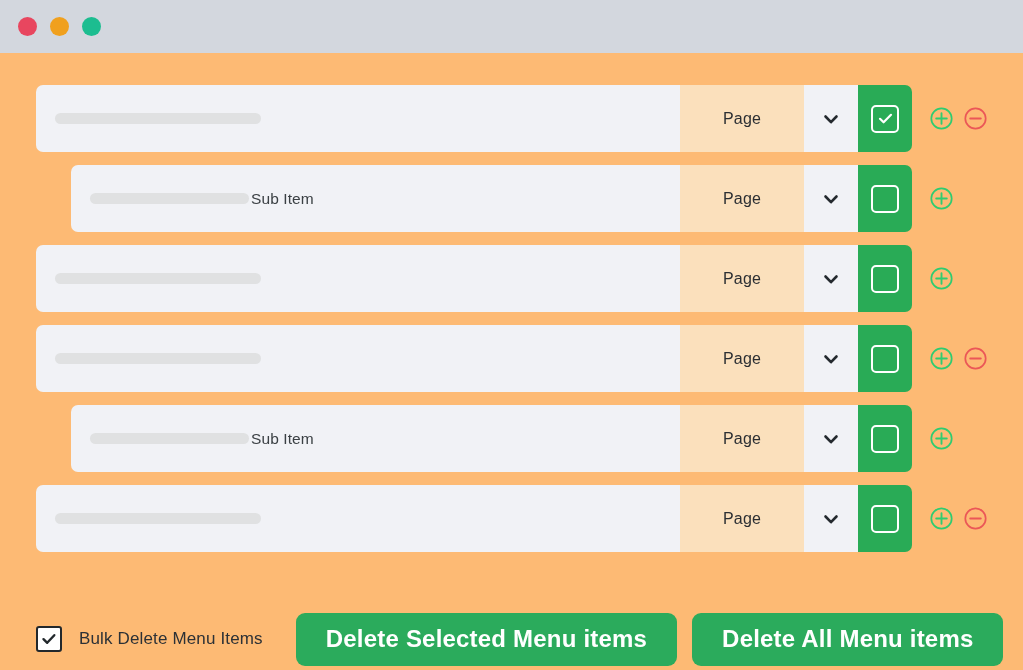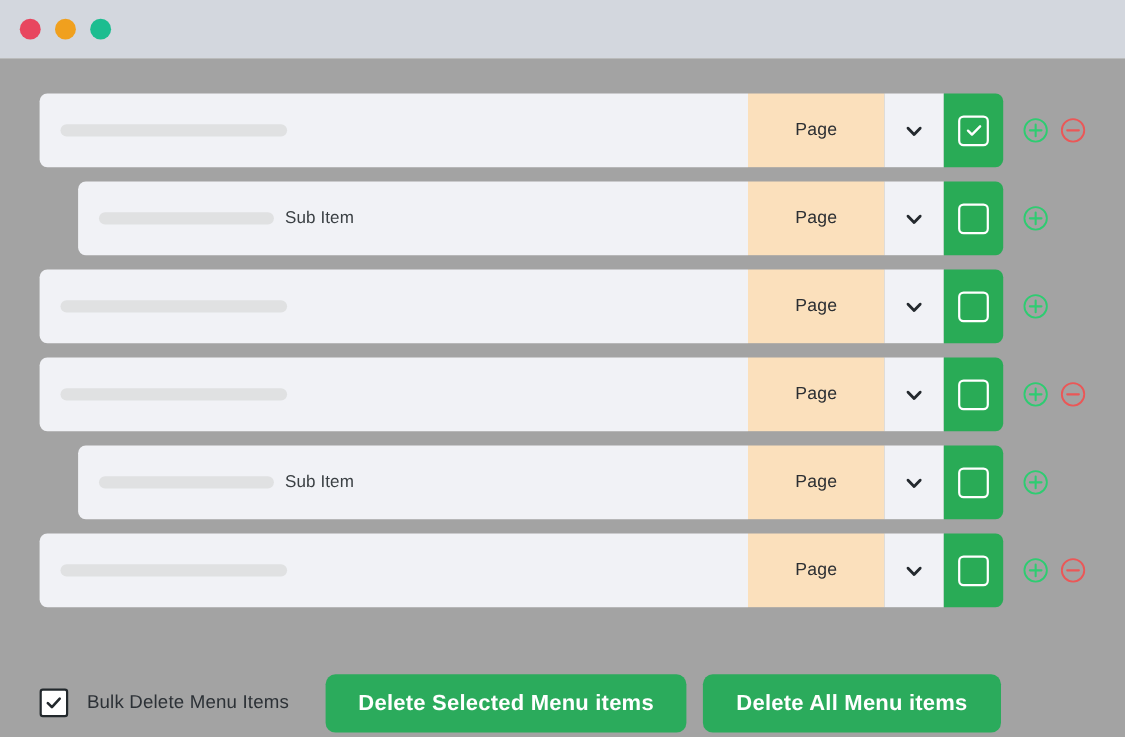--- a/index.html
+++ b/index.html
@@ -26,21 +26,21 @@
   .dot { width: 19px; height: 19px; border-radius: 50%; }
   .dot-red    { background: #e8465f; }
   .dot-amber  { background: #f0a01e; }
   .dot-green  { background: #1cbd90; }
 
   
   .app-body {
     position: relative;
     width: 1023px;
     height: 617px;
-    background: #a3a3a3;
+    background: #fdba74;
     padding-top: 32px;
   }
 
   
   .rows { position: relative; }
 
   .menu-row {
     position: relative;
     height: 67px;
     margin-bottom: 13px;
@@ -52,21 +52,21 @@
 
   .row-main {
     position: relative;
     flex: 1 1 auto;
     background: #f1f2f6;
     border-top-left-radius: 7px;
     border-bottom-left-radius: 7px;
     display: flex;
     align-items: center;
     padding-left: 19px;
-    gap: 10px;
+    gap: 2px;
     min-width: 0;
   }
   .placeholder-bar {
     height: 11px;
     border-radius: 6px;
     background: #e0e1e2;
     flex: 0 0 auto;
   }
   .bar-wide { width: 206px; }
   .bar-narrow { width: 159px; }
@@ -162,21 +162,21 @@
     white-space: nowrap;
   }
   .btn {
     margin-left: 33px;
     height: 53px;
     background: #2bab5c;
     color: #ffffff;
     border: none;
     border-radius: 9px;
     font-family: "Liberation Sans", sans-serif;
-    font-size: 20px;
+    font-size: 24px;
     font-weight: bold;
     letter-spacing: 0.2px;
     padding: 0 30px;
     cursor: pointer;
     white-space: nowrap;
   }
   .btn-all { margin-left: 15px; }
 </style>
 </head>
 <body>

